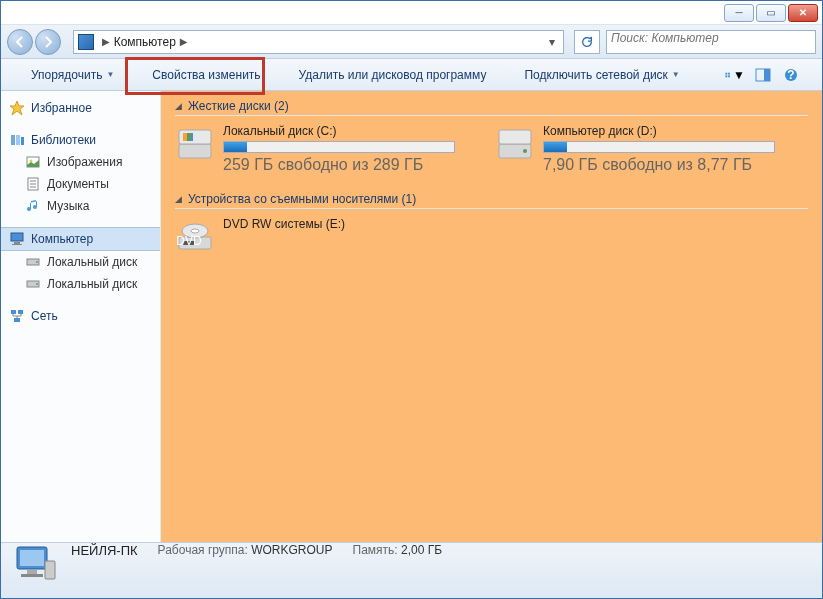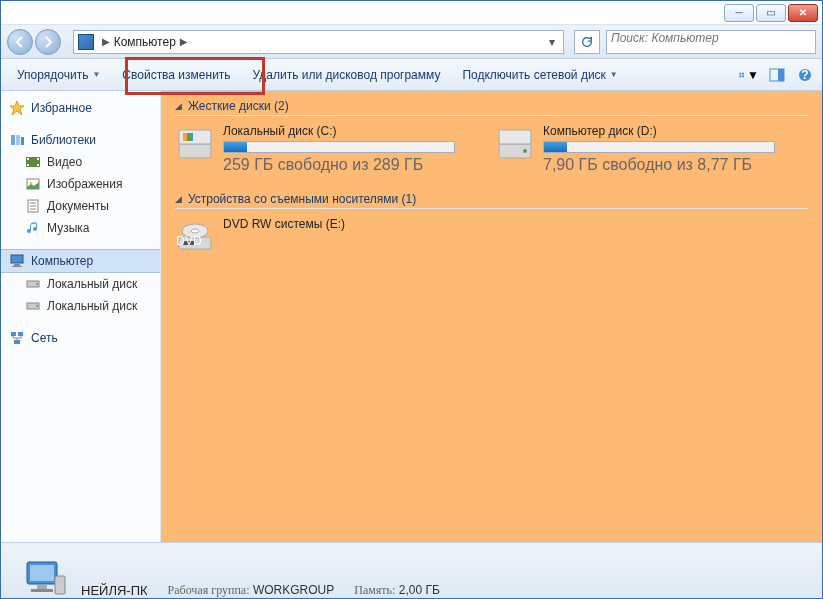--- a/index.html
+++ b/index.html
@@ -12,21 +12,21 @@
 .navbtns { display:flex; gap:0; }
 .navcircle { width:26px; height:26px; border-radius:50%; background: radial-gradient(circle at 30% 30%, #cfe0f3, #8bb1d9); border:1px solid #7a9cc0; display:flex; align-items:center; justify-content:center; color:#4a6a8a; cursor:pointer; margin-right:2px;}
 .addressbar { flex:1; height:24px; background:#fff; border:1px solid #9cb4cc; display:flex; align-items:center; padding:0 4px; margin:0 4px;}
 .crumb-icon { width:16px; height:16px; background: linear-gradient(135deg,#4a8fd6,#2b6cb0); border:1px solid #1a4a7a; margin-right:4px;}
 .crumb-sep { color:#555; padding:0 4px; font-size:10px;}
 .crumb { color:#222; cursor:pointer;}
 .addr-drop { margin-left:auto; color:#555; padding:0 4px; cursor:pointer;}
 .refreshbtn { width:26px; height:24px; border:1px solid #9cb4cc; background:#fff; display:flex; align-items:center; justify-content:center; cursor:pointer; color:#2b6cb0;}
 .searchbox { width:210px; height:24px; border:1px solid #9cb4cc; background:#fff; display:flex; align-items:flex-start; padding:0 4px;}
 .searchbox input { border:none; outline:none; width:100%; color:#888; font-style:italic; background:transparent;}
-.toolbar { height:32px; background: linear-gradient(#f4f8fc,#e3edf7); border-bottom:1px solid #c0d0e0; display:flex; align-items:center; padding:0 6px; gap:2px;}
+.toolbar { height:32px; background: linear-gradient(#f4f8fc,#e3edf7); border-bottom:1px solid #c0d0e0; display:flex; align-items:center; padding:0 20px; gap:18px;}
 .tbtn { padding:4px 10px; color:#1a3b6e; cursor:pointer; border-radius:3px; display:flex; align-items:center; gap:4px;}
 .tbtn .dd { font-size:8px; color:#4a6a8a;}
 .highlight-box { position:absolute; border:3px solid #c0392b; pointer-events:none;}
 .toolbar-right { margin-left:auto; display:flex; align-items:center; gap:6px;}
 .ticon { width:22px; height:22px; display:flex; align-items:center; justify-content:center; cursor:pointer; border:1px solid transparent; border-radius:2px;}
 .body { flex:1; display:flex; overflow:hidden; background:#fdba74;}
 .sidebar { width:160px; border-right:1px solid #e0e8f0; padding:6px 0; background:#fafcfe; overflow:auto;}
 .sgroup { margin-bottom:10px;}
 .sitem { display:flex; align-items:center; gap:6px; padding:3px 8px; cursor:pointer; color:#1a3b6e; }
 .sitem.sub { padding-left:24px; color:#333;}
@@ -37,25 +37,25 @@
 .cat-head { display:flex; align-items:center; gap:6px; color:#1a3b6e; margin-bottom:8px; padding-bottom:2px; border-bottom: 1px solid #e4e4e4;}
 .tri { font-size:9px; color:#555;}
 .drive-row { display:flex; gap:40px; flex-wrap:wrap;}
 .drive { display:flex; gap:8px; width:280px; align-items:flex-start; cursor:pointer;}
 .dicon { width:40px; height:40px; flex-shrink:0;}
 .dinfo { flex:1;}
 .dlabel { color:#222; margin-bottom:3px;}
 .dbar { width:100%; height:12px; border:1px solid #aab; background:#f0f0f0; position:relative; margin-bottom:3px;}
 .dbar-fill { height:100%; background: linear-gradient(#3fa0e8,#1a6fb8);}
 .dstatus { color:#666; font-size:16px;}
-.statusbar { height:56px; background: linear-gradient(#eef3f9,#dde9f5); border-top:1px solid #c0d0e0; display:flex; align-items:flex-end; padding:0 20px; gap:12px;}
+.statusbar { height:56px; background: linear-gradient(#eef3f9,#dde9f5); border-top:1px solid #c0d0e0; display:flex; align-items:flex-start; padding:0 10px; gap:12px;}
 .pc-icon { width:48px; height:40px;}
 .sinfo { display:flex; flex-direction:column; gap:2px;}
 .sinfo-row { display:flex; gap:20px; color:#333;}
-.sinfo .lbl { color:#666;font-family:Liberation Serif, serif;}
+.sinfo .lbl { color:#666;}
 .sinfo .title { font-size:13px; color:#222;}
 </style>
 </head>
 <body>
 
 <div class="window">
 
   <div class="titlebar">
     <div class="winbtn">─</div>
     <div class="winbtn">▭</div>
@@ -146,30 +146,20 @@
         </div>
       </div>
       <div class="sgroup">
         <div class="sitem">
           <svg class="sicon" viewBox="0 0 16 16">
               <rect x="2" y="3" width="4" height="10" fill="#6fa8e0"></rect>
               <rect x="7" y="3" width="4" height="10" fill="#9fc8f0"></rect>
               <rect x="12" y="5" width="3" height="8" fill="#4a8fd6"></rect>
             </svg>
           <span>Библиотеки</span>
-        </div>
-        <div class="sitem sub">
-          <svg class="sicon" viewBox="0 0 16 16">
-              <rect x="1" y="3" width="14" height="10" fill="#5a8a3a"></rect>
-              <rect x="2" y="4" width="2" height="2" fill="#fff"></rect>
-              <rect x="2" y="10" width="2" height="2" fill="#fff"></rect>
-              <rect x="12" y="4" width="2" height="2" fill="#fff"></rect>
-              <rect x="12" y="10" width="2" height="2" fill="#fff"></rect>
-            </svg>
-          <span>Видео</span>
         </div>
         <div class="sitem sub">
           <svg class="sicon" viewBox="0 0 16 16">
               <rect x="2" y="3" width="12" height="10" fill="#fff" stroke="#888"></rect>
               <circle cx="6" cy="7" r="1.5" fill="#f6c64a"></circle>
               <path d="M2 11l4-3 3 2 5-4v7H2z" fill="#5a9a5a"></path>
             </svg>
           <span>Изображения</span>
         </div>
         <div class="sitem sub">

